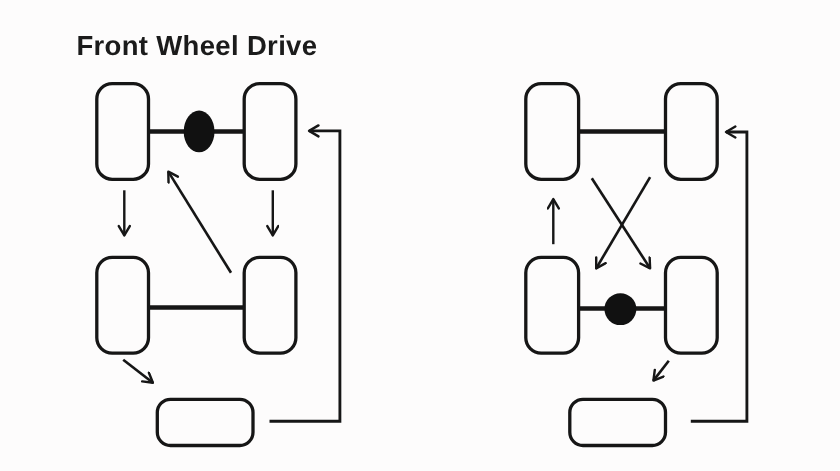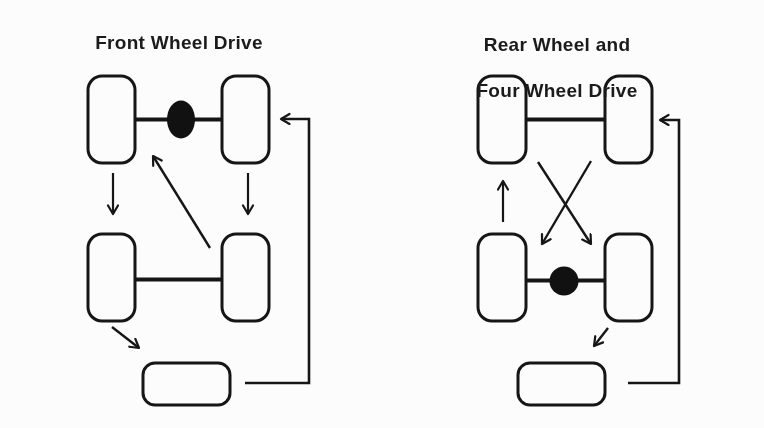--- a/index.html
+++ b/index.html
@@ -19,21 +19,21 @@
     left: 0; top: 0;
     width: 764px; height: 428px;
   }
   .diagram-svg {
     position: absolute;
     left: 0; top: 0;
   }
   .panel-title {
     position: absolute;
     text-align: center;
-    font-size: 19px;
+    font-size: 25px;
     font-weight: 600;
     letter-spacing: 0.3px;
     color: #1b1b1b;
     line-height: 23px;
     white-space: pre-line;
   }
   .title-left  { left: 58px;  top: 31px; width: 242px; }
   .title-right { left: 437px; top: 10px; width: 240px; }
 </style>
 </head>
@@ -90,17 +90,13 @@
       <line x1="538" y1="162" x2="591" y2="244" stroke-width="2.4" marker-end="url(#ah)"></line>
       <line x1="591" y1="161" x2="542" y2="244" stroke-width="2.4" marker-end="url(#ah)"></line>
       <line x1="608" y1="328" x2="594" y2="346" stroke-width="2.4" marker-end="url(#ah)"></line>
 
       <polyline points="628,383 679,383 679,120 660,120" stroke-width="2.6" marker-end="url(#ah)"></polyline>
     </g>
   </svg>
 
   <div class="panel-title title-left">Front Wheel Drive</div>
 
-  <div class="panel-title title-right">
-    <span>Rear Wheel and</span><br>
-    <span>Four Wheel Drive</span>
-  </div>
 </div>
 
 </body></html>

